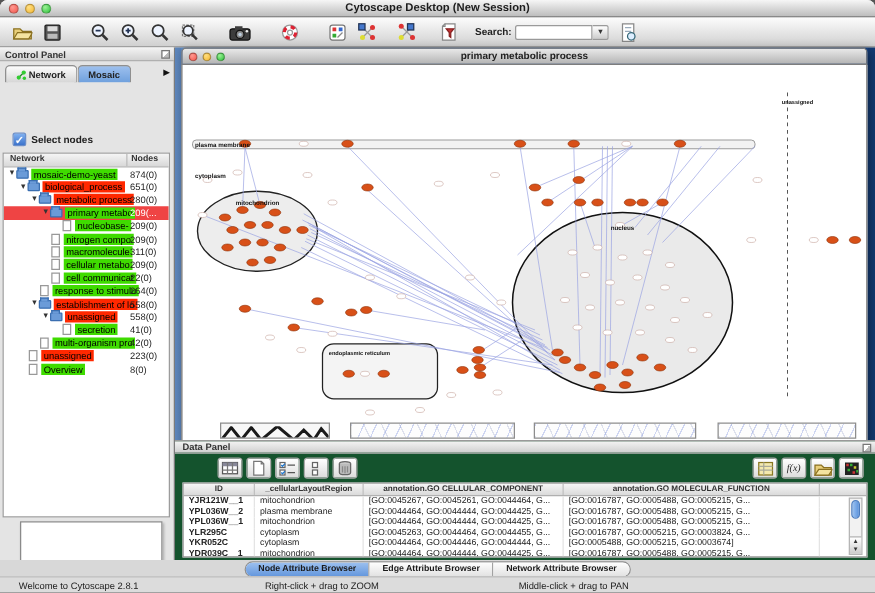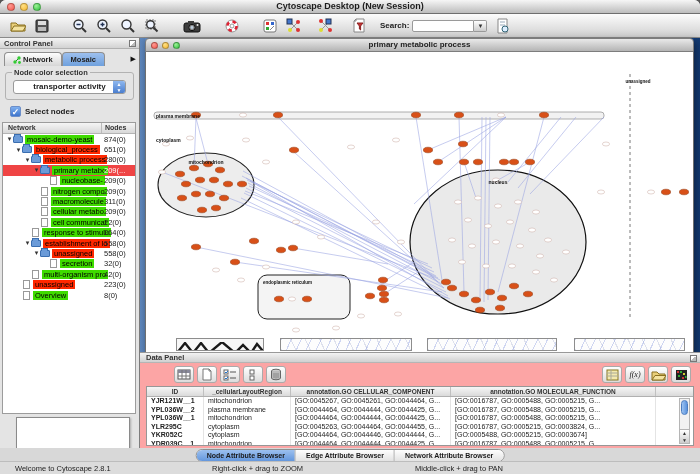--- a/index.html
+++ b/index.html
@@ -89,21 +89,21 @@
   .net-canvas{position:absolute;left:0;right:0;top:14px;bottom:0;background:#fff;
     border:1px solid #6f6f6f;border-top:none;}
   .net-canvas svg{display:block;}
   .grip{position:absolute;right:1px;bottom:1px;width:8px;height:8px;
     background:repeating-linear-gradient(135deg,transparent 0 2px,#b5b5b5 2px 3px);}
   .frag{position:absolute;top:300px;height:13px;background:#f7f7f7;border:1px solid #8d8d8d;overflow:hidden;}
   .frag.scribble{background:
      repeating-linear-gradient(115deg,rgba(120,140,220,.35) 0 1px,transparent 1px 9px),
      repeating-linear-gradient(65deg,rgba(150,160,200,.3) 0 1px,transparent 1px 13px),#fdfdfd;}
   
-  .data-panel{position:absolute;left:140px;top:352px;width:560px;height:96px;background:#fca5a5;}
+  .data-panel{position:absolute;left:140px;top:352px;width:560px;height:96px;background:#14532d;}
   .dp-header{position:absolute;top:0;left:0;right:0;height:11px;
     background:linear-gradient(#f3f3f3,#d0d0d0);border-top:1px solid #999;border-bottom:1px solid #b5b5b5;
     font-size:7.5px;font-weight:bold;color:#333;line-height:10px;padding-left:6px;}
   .dp-toolbar{position:absolute;top:13px;left:6px;right:6px;height:19px;display:flex;align-items:center;padding-left:28px;}
   .dbtn{width:20px;height:17px;border:1px solid #aaa;border-radius:3px;margin-right:3px;
     background:linear-gradient(#fff,#dcdcdc);display:flex;align-items:center;justify-content:center;}
   .dbtn.right{margin-left:0;}
   .dp-right{margin-left:auto;display:flex;}
   .fx{font-family:"Liberation Serif",serif;font-style:italic;font-size:8px;color:#222;}
   .dp-table{position:absolute;left:6px;right:6px;top:34px;bottom:2px;background:#fff;
@@ -268,27 +268,20 @@
             <circle cx="6" cy="2" r="1.7" fill="#3c3"></circle>
             <circle cx="6.5" cy="6.5" r="1.4" fill="#3c3"></circle>
           </svg>
         <span>Network</span>
       </div>
       <div class="tab sel">
         <span>Mosaic</span>
       </div>
       <span class="tab-arrow">▶</span>
     </div>
-    <div class="groupbox">
-      <span class="group-label">Node color selection</span>
-      <div class="combo">
-        <span>transporter activity</span>
-        <span class="combo-step">▲<br>▼</span>
-      </div>
-    </div>
     <div class="checkbox-row">
       <span class="checkbox">✓</span>
       <span class="checkbox-label">Select nodes</span>
     </div>
     <div class="tree-wrap">
       <div class="tree-cols">
         <span class="c1">Network</span>
         <span class="cdiv"></span>
         <span class="c2">Nodes</span>
       </div>
@@ -362,21 +355,21 @@
           <div class="trow" style="padding-left: 30px;">
             <span class="exp">▾</span>
             <span class="fold"></span>
             <span class="chip red">unassigned</span>
             <span class="cnt">558(0)</span>
           </div>
           <div class="trow" style="padding-left: 39px;">
             <span class="exp"></span>
             <span class="pagei"></span>
             <span class="chip green">secretion</span>
-            <span class="cnt">32(0)</span>
+            <span class="cnt">41(0)</span>
           </div>
           <div class="trow" style="padding-left: 21px;">
             <span class="exp"></span>
             <span class="pagei"></span>
             <span class="chip green">multi-organism pro</span>
             <span class="cnt">42(0)</span>
           </div>
           <div class="trow" style="padding-left: 12px;">
             <span class="exp"></span>
             <span class="pagei"></span>

